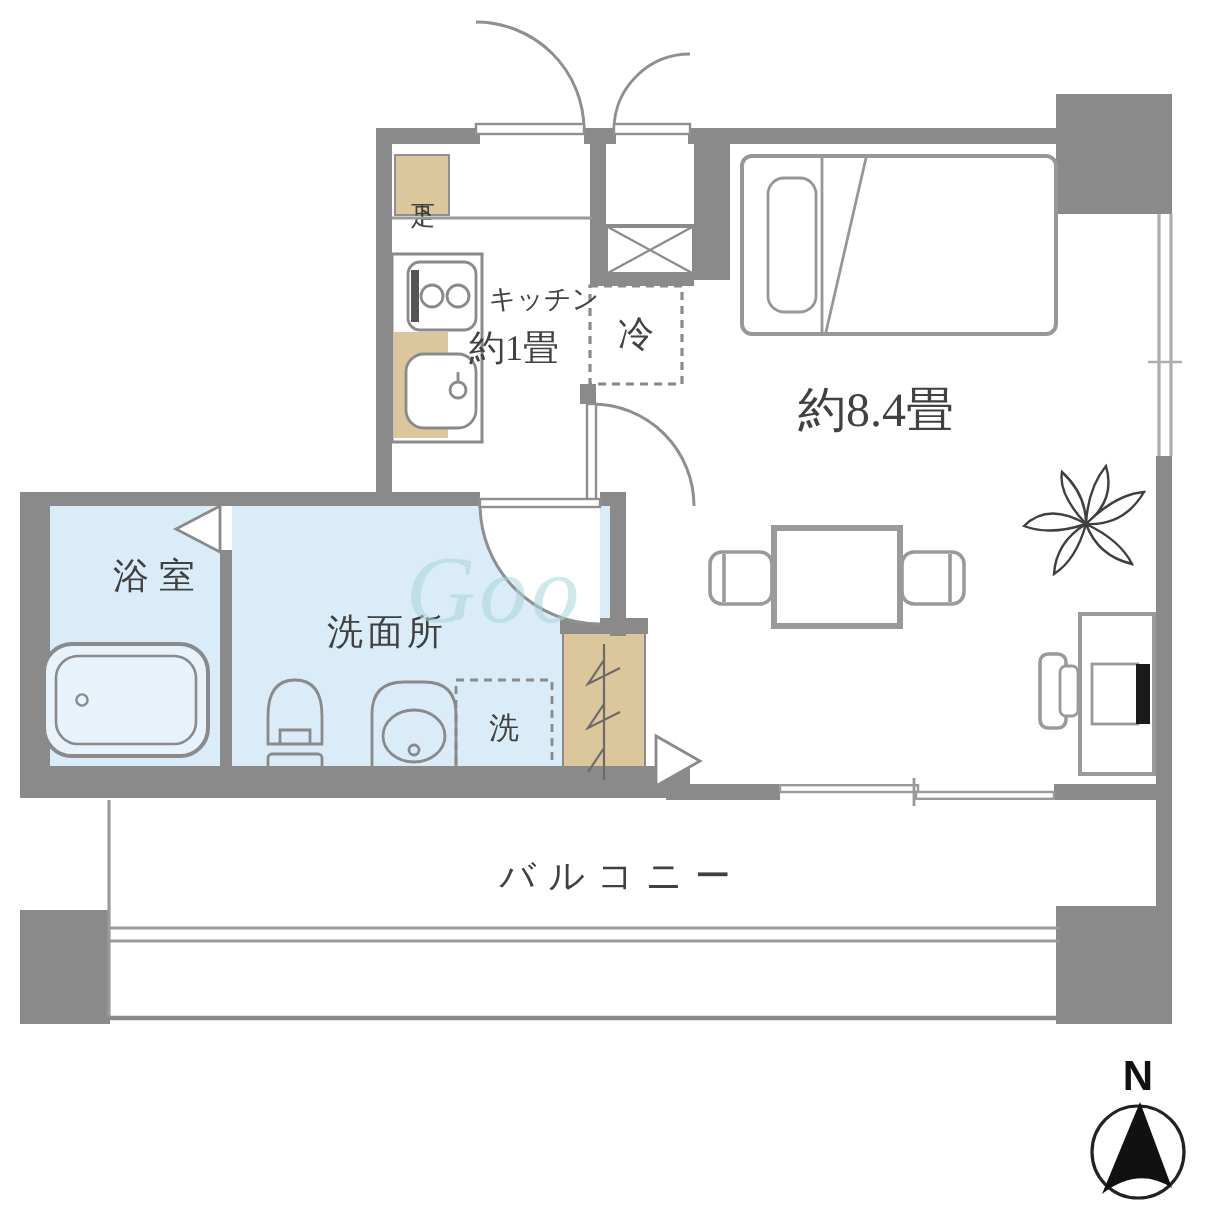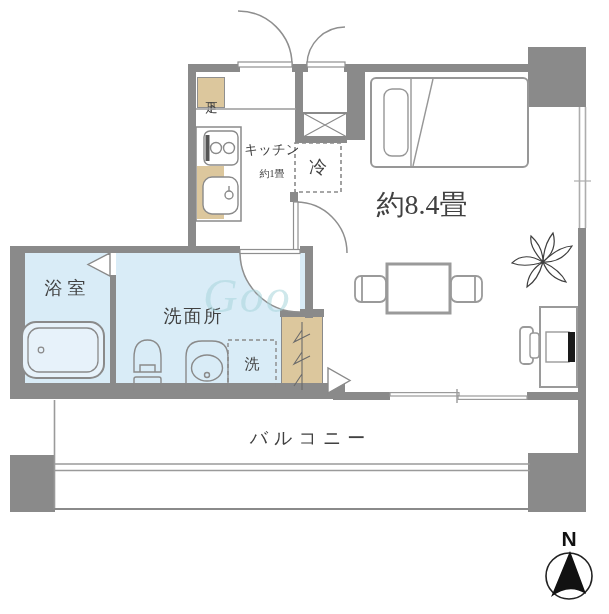--- a/index.html
+++ b/index.html
@@ -185,24 +185,24 @@
       <path d="M 54 509 H 528" stroke="#8a8a8a" stroke-width="2.2"></path>
     </g>
 
     <g>
       <circle cx="569" cy="576" r="23" fill="none" stroke="#222" stroke-width="1.6"></circle>
       <path d="M 570 551 L 586 594 Q 569 583 551 597 Z" fill="#111" stroke="none"></path>
     </g>
   </svg>
 
   <div class="lbl" style="left:243px;top:141px;width:58px;height:18px;font-size:13.5px">キッチン</div>
-  <div class="lbl" style="left:245px;top:163px;width:54px;height:22px;font-size:10px">約1畳</div>
+  <div class="lbl" style="left:230px;top:163px;width:54px;height:22px;font-size:18px">約1畳</div>
   <div class="lbl" style="left:304px;top:153px;width:28px;height:28px;font-size:18px">冷</div>
-  <div class="lbl" style="left:372px;top:192px;width:100px;height:26px;font-size:28px">約8.4畳</div>
-  <div class="lbl" style="left:34px;top:276px;width:62px;height:24px;font-size:18px;letter-spacing:5px;padding-left:5px;box-sizing:border-box">浴室</div>
+  <div class="lbl" style="left:388px;top:192px;width:100px;height:26px;font-size:24px">約8.4畳</div>
+  <div class="lbl" style="left:46px;top:276px;width:62px;height:24px;font-size:18px;letter-spacing:5px;padding-left:5px;box-sizing:border-box">浴室</div>
   <div class="lbl" style="left:146px;top:304px;width:95px;height:24px;font-size:18px;letter-spacing:2px">洗面所</div>
   <div class="lbl" style="left:241px;top:352px;width:22px;height:24px;font-size:15px">洗</div>
   <div class="lbl" style="left:228px;top:425px;width:165px;height:26px;font-size:18px;letter-spacing:6px">バルコニー</div>
   <div class="lbl north" style="left:552px;top:525px;width:34px;height:28px;font-size:21px">N</div>
 
   <div class="watermark">Goo</div>
 
 </div>
 
 </body></html>

